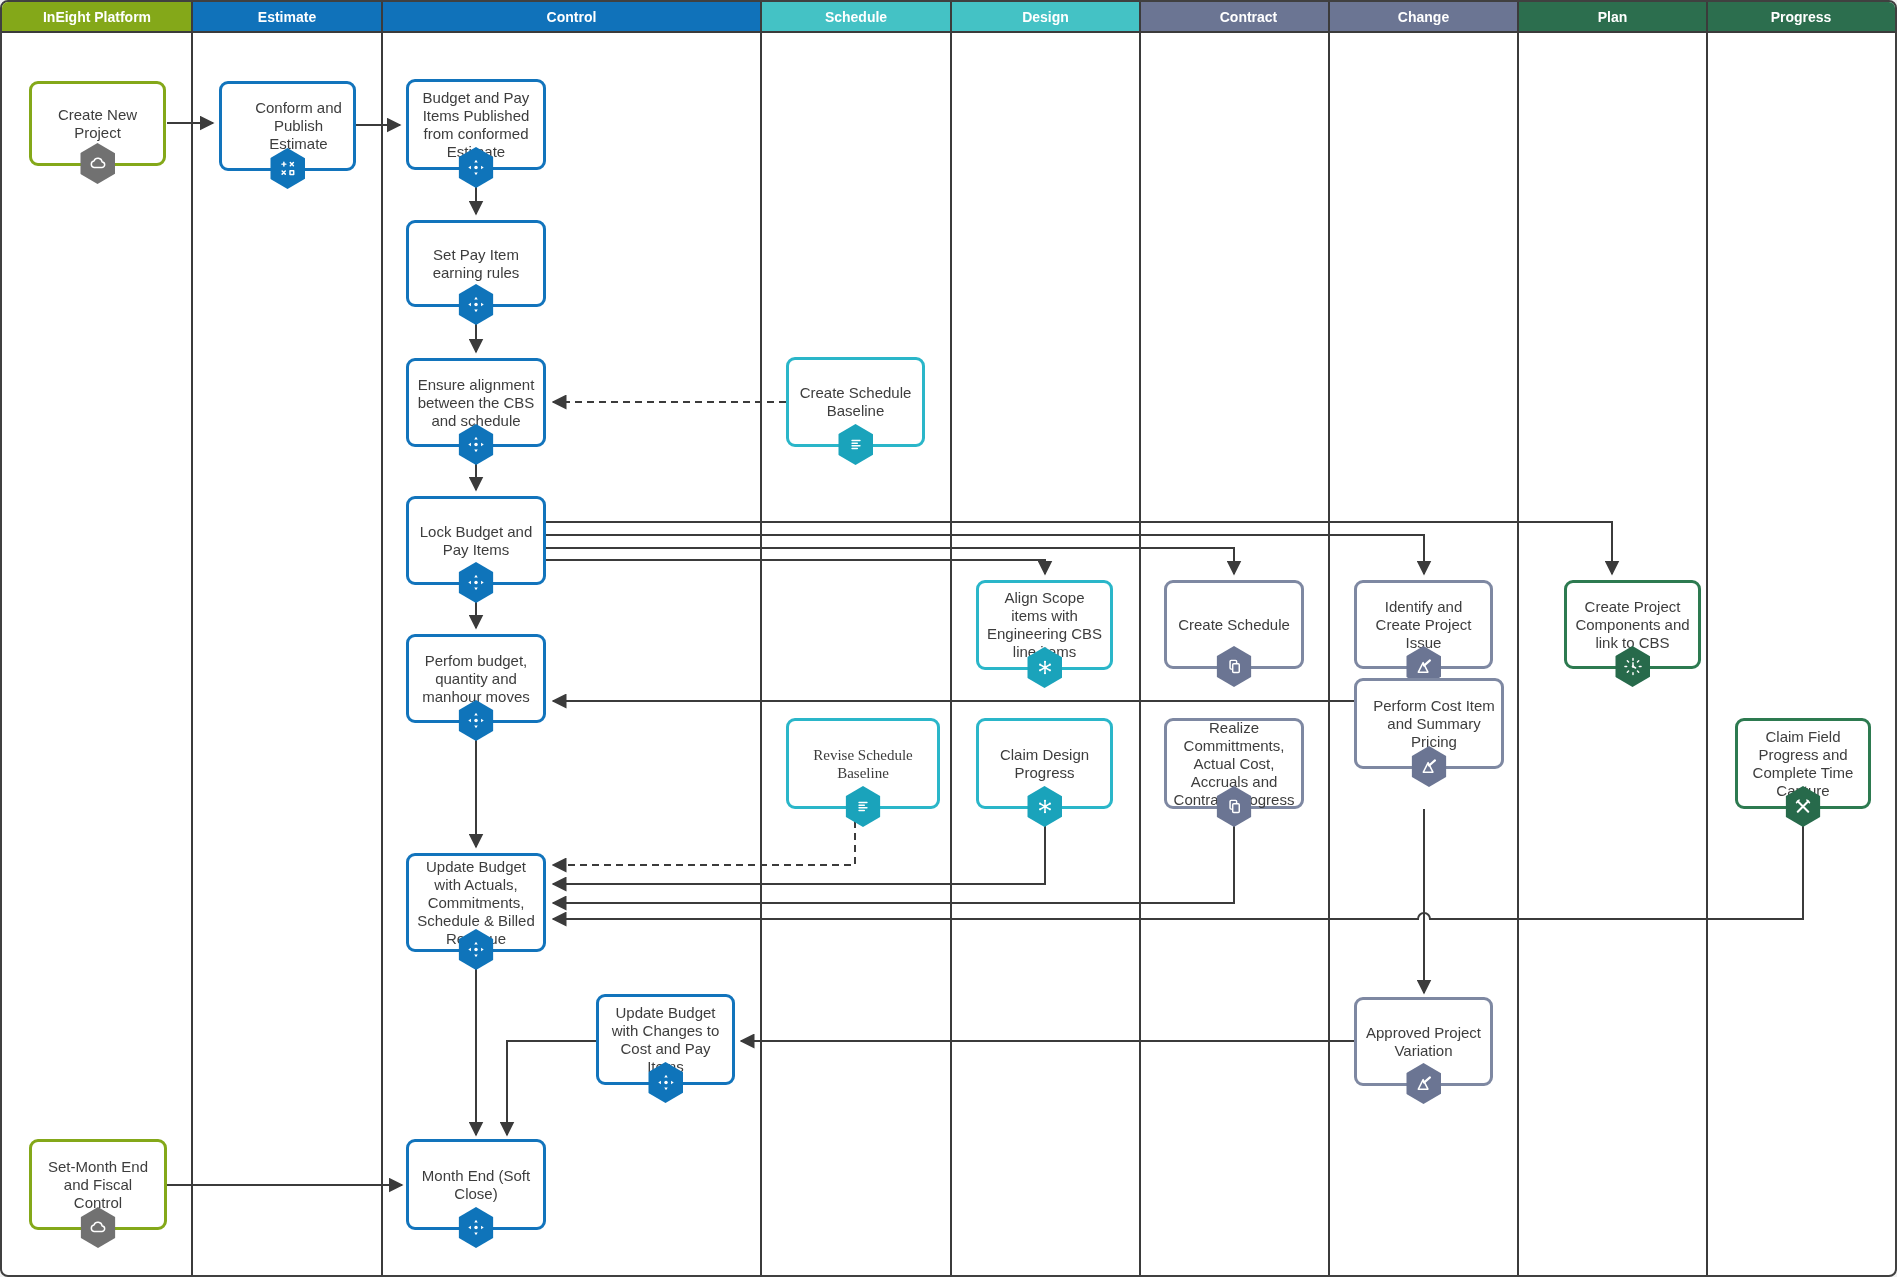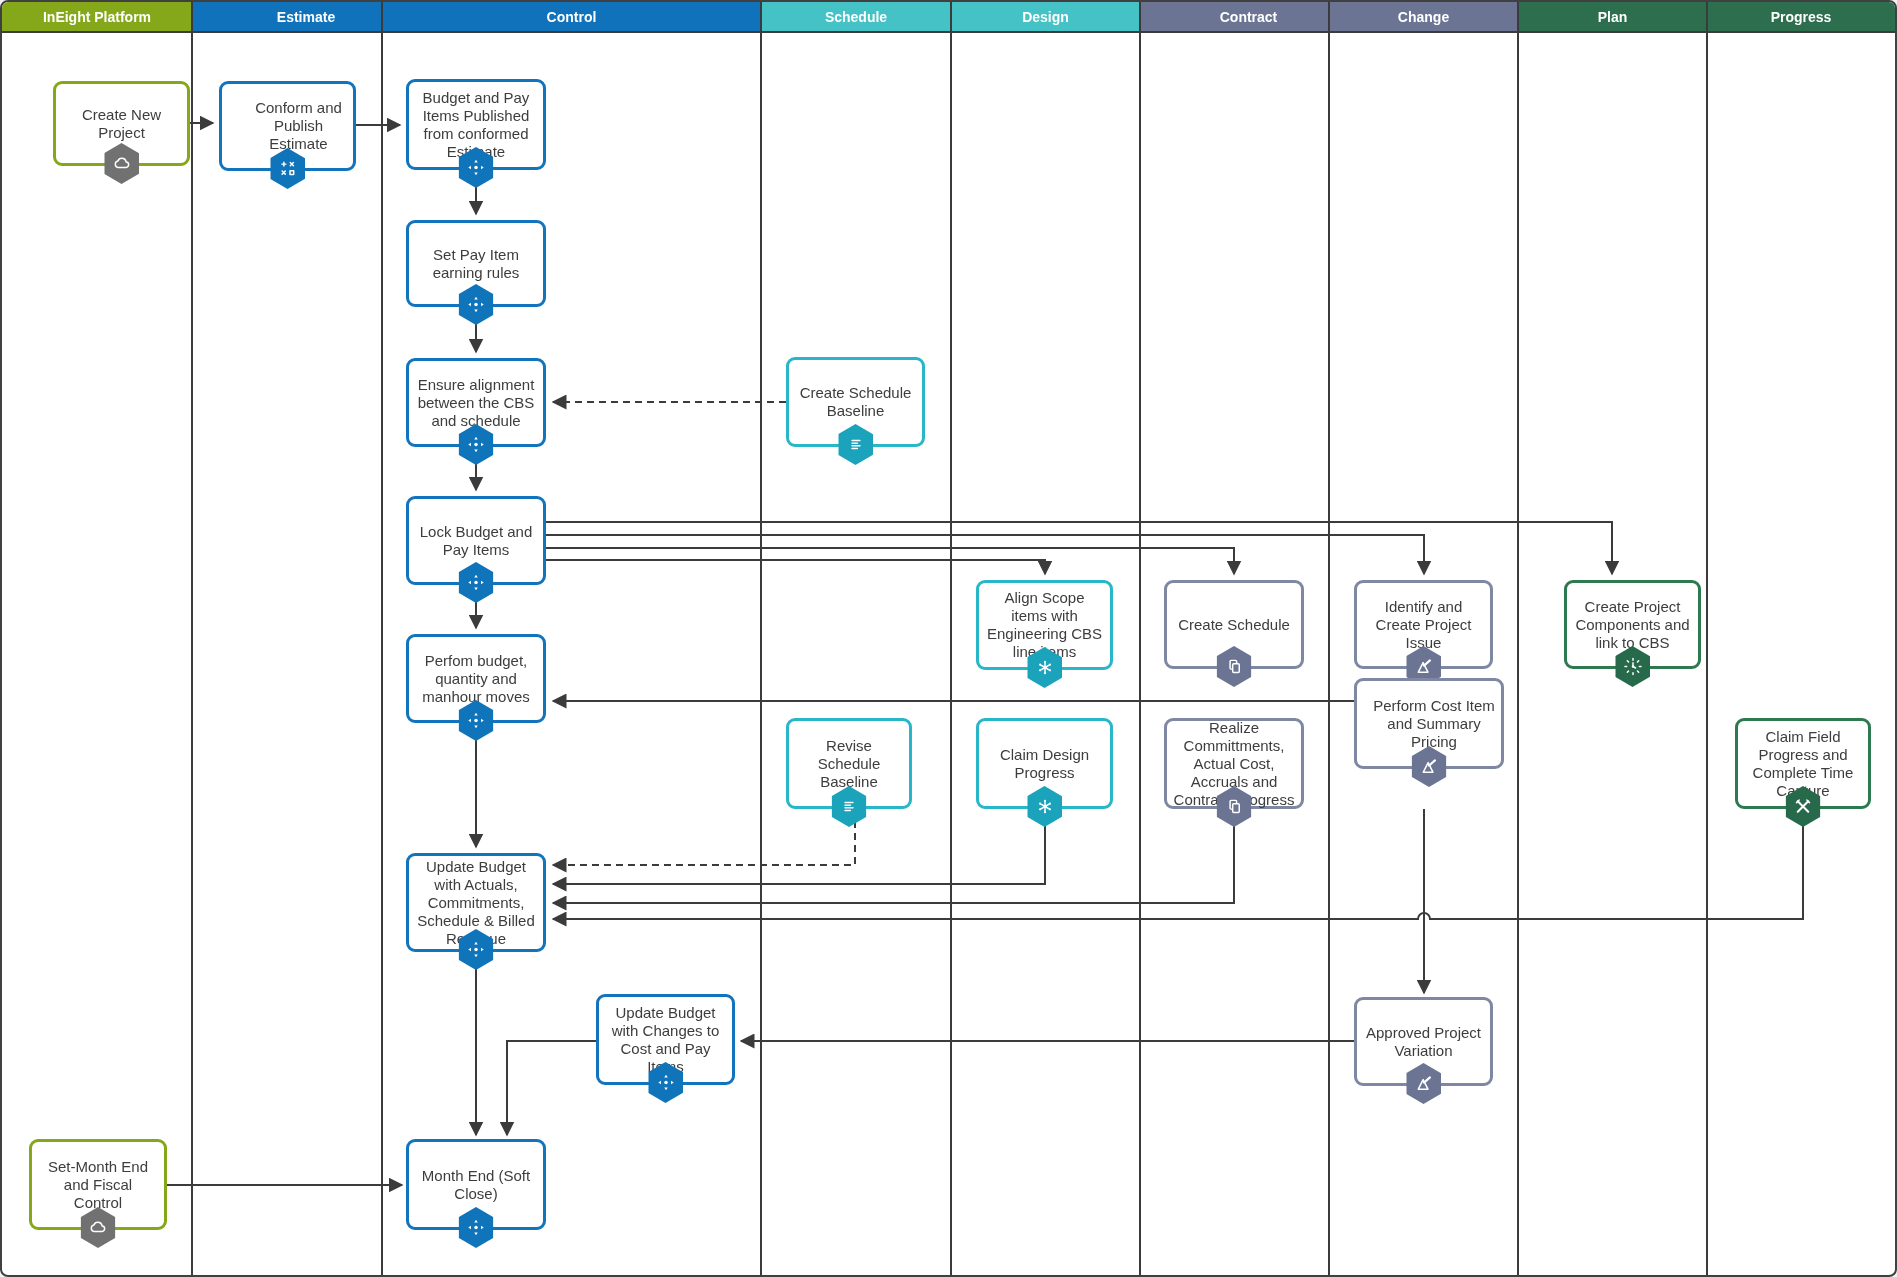--- a/index.html
+++ b/index.html
@@ -23,21 +23,21 @@
   .h-slate{background:#6b7593;}
   .h-green{background:#276a4b;}
   .hex svg{width:21px;height:21px;stroke:#fff;fill:none;stroke-width:1.7;stroke-linecap:round;stroke-linejoin:round;}
 </style>
 </head>
 <body>
 
 <div class="canvas">
 
   <div class="hdr" style="left:0;width:190px;background:#84a819;">InEight Platform</div>
-  <div class="hdr" style="left:190px;width:190px;background:#1072ba;padding-left:19px;">Estimate</div>
+  <div class="hdr" style="left:190px;width:190px;background:#1072ba;">Estimate</div>
   <div class="hdr" style="left:380px;width:379px;background:#1072ba;">Control</div>
   <div class="hdr" style="left:759px;width:190px;background:#44c2c5;">Schedule</div>
   <div class="hdr" style="left:949px;width:189px;background:#44c2c5;">Design</div>
   <div class="hdr" style="left:1138px;width:189px;background:#6b7593;padding-left:14px;">Contract</div>
   <div class="hdr" style="left:1327px;width:189px;background:#6b7593;">Change</div>
   <div class="hdr" style="left:1516px;width:189px;background:#2c6e4e;">Plan</div>
   <div class="hdr" style="left:1705px;width:188px;background:#2c6e4e;">Progress</div>
 
   <svg class="overlay" width="1893" height="1273" viewBox="0 0 1893 1273">
     <defs>
@@ -78,21 +78,21 @@
       <path d="M1232 807 V901 H551" marker-end="url(#ah)"></path>
       <path d="M1801 807 V917 H1428 A6 6 0 0 0 1416 917 H551" marker-end="url(#ah)"></path>
       <path d="M1422 807 V991" marker-end="url(#ah)"></path>
       <path d="M1352 1039 H739" marker-end="url(#ah)"></path>
       <path d="M594 1039 H505 V1133" marker-end="url(#ah)"></path>
       <path d="M474 952 V1133" marker-end="url(#ah)"></path>
       <path d="M165 1183 H400" marker-end="url(#ah)"></path>
     </g>
   </svg>
 
-  <div class="node c-olive" style="left:27px;top:79px;width:137px;height:85px;margin-left:24px;">
+  <div class="node c-olive" style="left:27px;top:79px;width:137px;height:85px;">
     <span>Create New Project</span>
     <span class="hex h-gray">
       <svg viewBox="0 0 24 24">
           <path d="M7.5 16.5h8.8a3.1 3.1 0 0 0 .4-6.2 4.8 4.8 0 0 0-9.3-1.1 3.7 3.7 0 0 0 .1 7.3z"></path>
         </svg>
     </span>
   </div>
 
   <div class="node c-blue" style="left:217px;top:79px;width:137px;height:90px;padding-left:28px;">
     <span>Conform and Publish Estimate</span>
@@ -201,21 +201,21 @@
   <div class="node c-blue" style="left:404px;top:632px;width:140px;height:89px;">
     <span>Perfom budget, quantity and manhour moves</span>
     <span class="hex h-blue">
       <svg viewBox="0 0 24 24">
           <circle cx="12" cy="12" r="2" fill="#fff" stroke="none"></circle>
           <path d="M12 3.2l2 3h-4zM12 20.8l2-3h-4zM3.2 12l3-2v4zM20.8 12l-3-2v4z" fill="#fff" stroke="none"></path>
         </svg>
     </span>
   </div>
 
-  <div class="node c-teal" style="left:784px;top:716px;width:126px;height:91px;">
+  <div class="node c-teal" style="left:784px;top:716px;width:154px;height:91px;font-family:Liberation Serif, serif;">
     <span>Revise Schedule Baseline</span>
     <span class="hex h-teal">
       <svg viewBox="0 0 24 24">
           <path d="M7.5 7.5h9M7.5 10.5h6M7.5 13.5h9M7.5 16.5h6"></path>
         </svg>
     </span>
   </div>
 
   <div class="node c-teal" style="left:974px;top:716px;width:137px;height:91px;">
     <span>Claim Design Progress</span>

